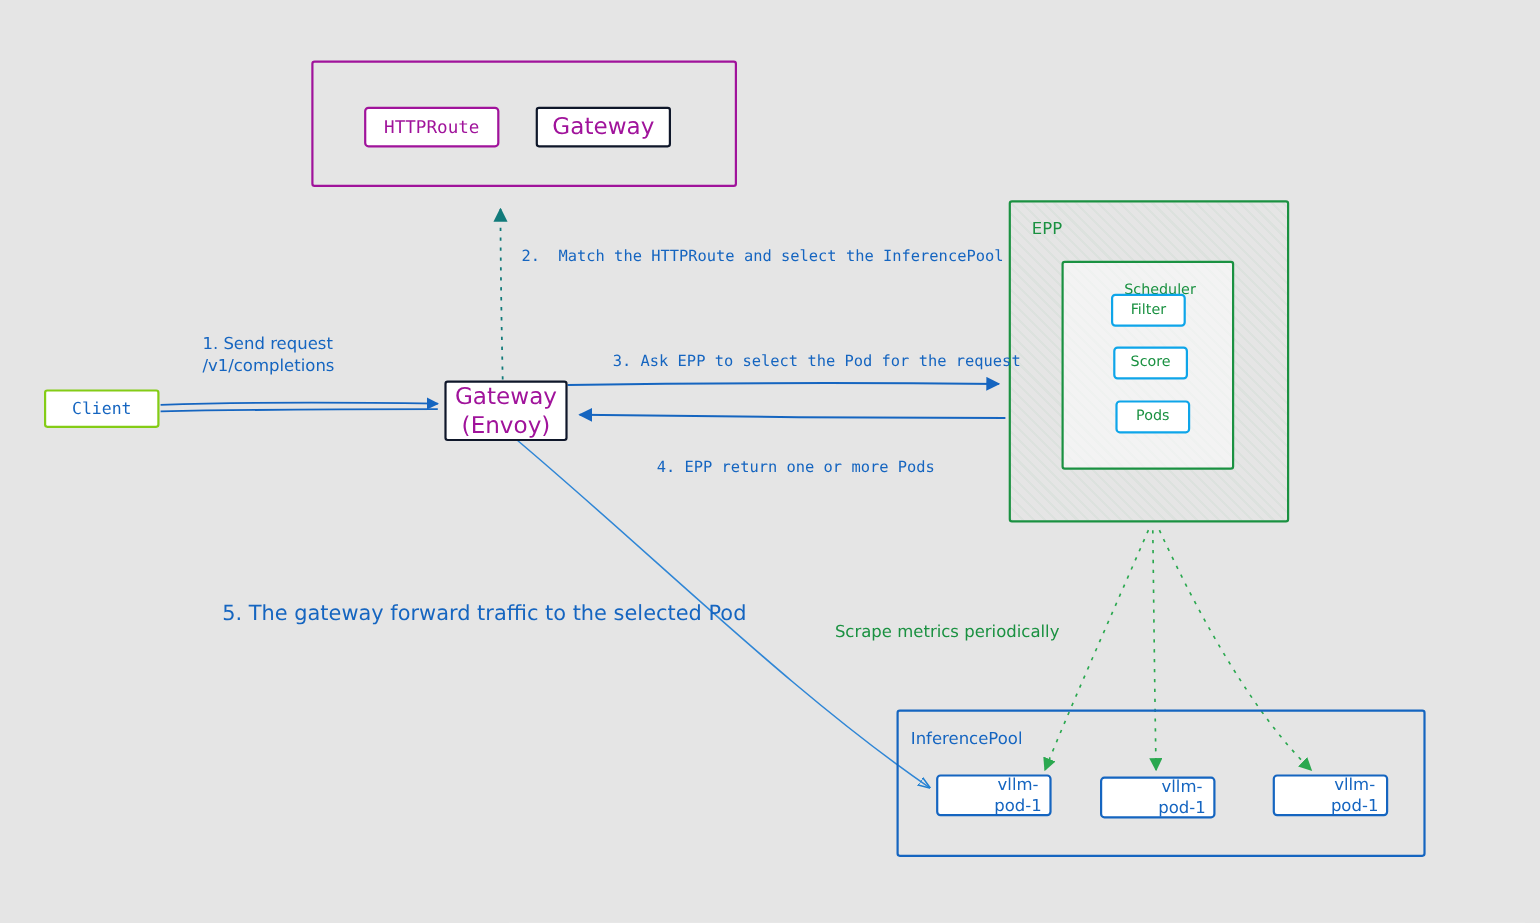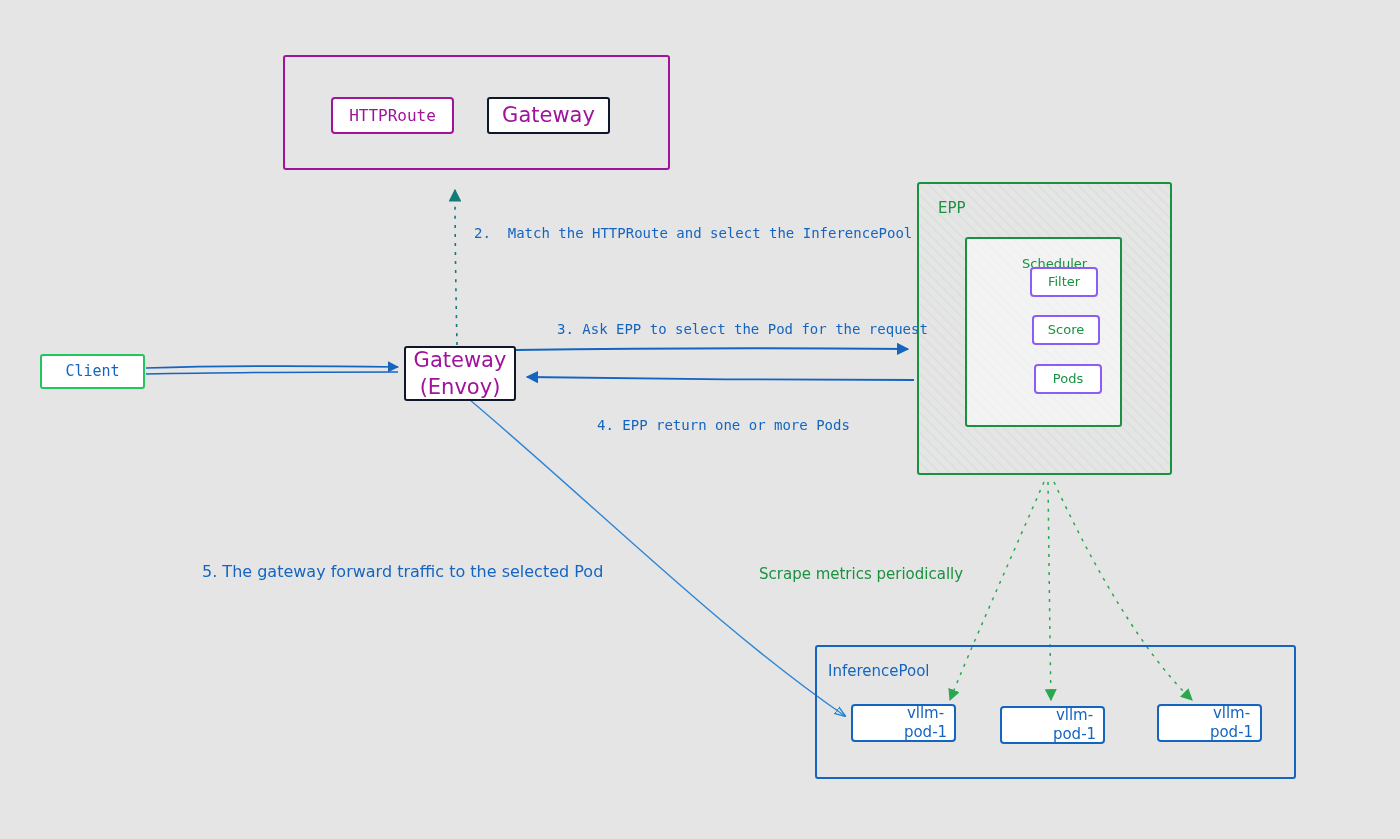--- a/index.html
+++ b/index.html
@@ -47,21 +47,21 @@
   }
   .gateway-node {
     border: 2px solid #0f172a;
     border-radius: 3px;
     color: #a0139b;
     font-size: 21px;
     background: #fff;
   }
   
   .blue-node {
-    border: 2px solid #22c55e;
+    border: 2px solid #84cc16;
     border-radius: 3px;
     color: #1565c0;
     font-family: "DejaVu Sans Mono", monospace;
     font-size: 15px;
     background: #fff;
   }
   .blue-group {
     border: 2px solid #1565c0;
     border-radius: 3px;
   }
@@ -84,26 +84,25 @@
       rgba(255,255,255,0) 2px,
       rgba(255,255,255,0) 7px
     );
   }
   .green-sub {
     border: 2px solid #1a9141;
     border-radius: 3px;
     background: rgba(255,255,255,0.55);
   }
   .green-node {
-    border: 2px solid #8b5cf6;
+    border: 2px solid #0ea5e9;
     border-radius: 4px;
     color: #1a9141;
     font-size: 13px;
     background: #fff;
-    margin-left: 20px;
   }
   .label {
     position: absolute;
     white-space: pre;
     line-height: 1.35;
   }
   .label-blue {
     color: #1565c0;
     font-family: "DejaVu Sans Mono", monospace;
     font-size: 14px;
@@ -231,24 +230,26 @@
   <div class="box pod-node" style="left:851px; top:704px; width:105px; height:38px;">
     <span>vllm-pod-1</span>
   </div>
   <div class="box pod-node" style="left:1000px; top:706px; width:105px; height:38px;">
     <span>vllm-pod-1</span>
   </div>
   <div class="box pod-node" style="left:1157px; top:704px; width:105px; height:38px;">
     <span>vllm-pod-1</span>
   </div>
 
+  <div class="label label-blue-sans" style="left:184px; top:302px;">1. Send request
+/v1/completions</div>
 
   <div class="label label-blue" style="left:474px; top:224px;">2.  Match the HTTPRoute and select the InferencePool</div>
 
   <div class="label label-blue" style="left:557px; top:320px;">3. Ask EPP to select the Pod for the request</div>
 
   <div class="label label-blue" style="left:597px; top:416px;">4. EPP return one or more Pods</div>
 
-  <div class="label label-blue-sans" style="left:202px; top:561px; font-size:16px;">5. The gateway forward traffic to the selected Pod</div>
+  <div class="label label-blue-sans" style="left:202px; top:546px; font-size:19px;">5. The gateway forward traffic to the selected Pod</div>
 
   <div class="label label-green" style="left:759px; top:564px;">Scrape metrics periodically</div>
 
 </div>
 
 </body></html>

